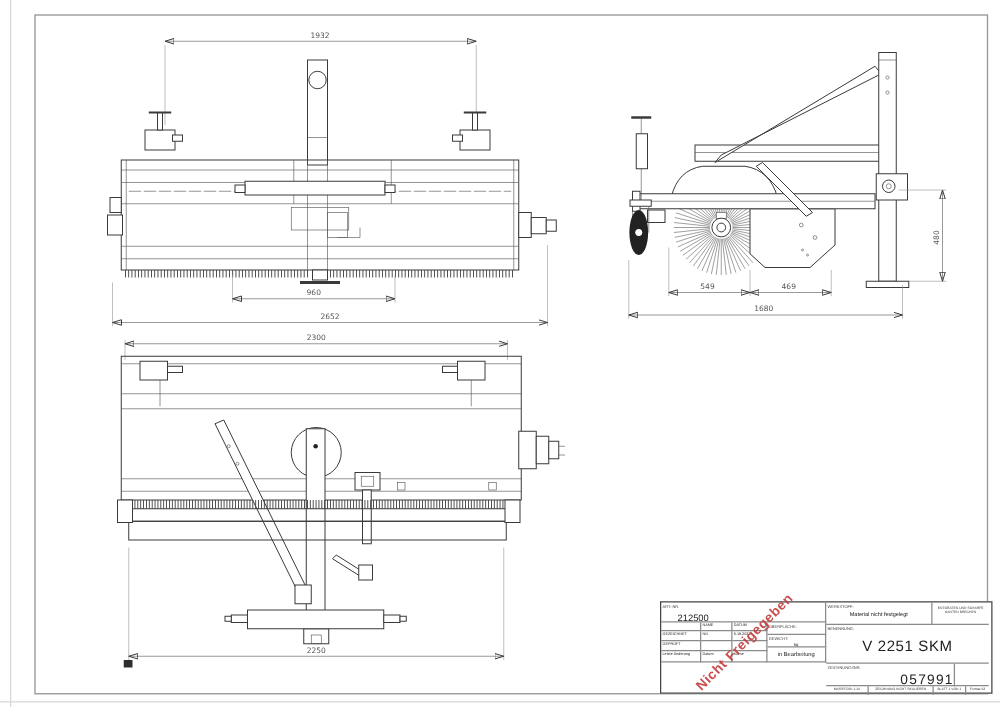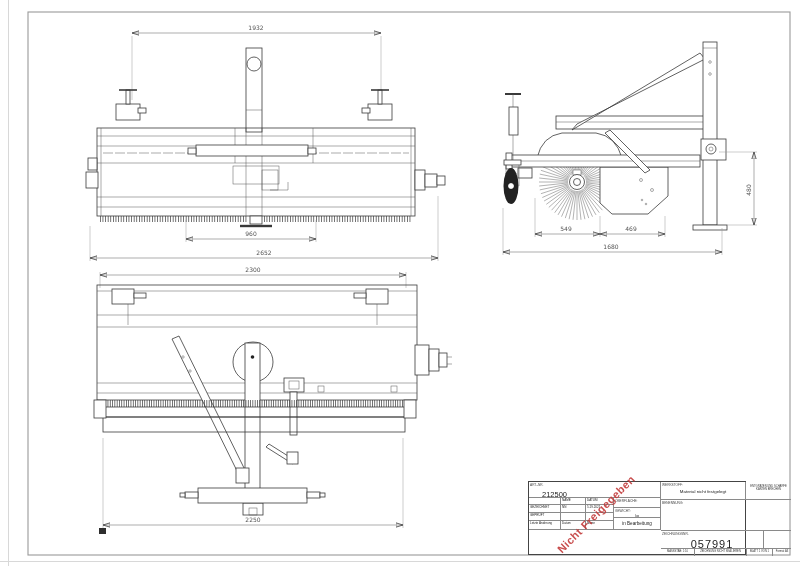--- a/index.html
+++ b/index.html
@@ -14,39 +14,39 @@
   svg .dk{fill:#222;stroke:none;}
   svg .det{stroke:#555;stroke-width:0.5;}
   svg .ext{stroke:#999;stroke-width:0.5;}
   svg .dim{stroke:#777;stroke-width:0.6;}
   svg .fan{stroke:#555;stroke-width:0.45;}
   svg .teeth{stroke:#3a3a3a;stroke-width:6;stroke-dasharray:0.7 1.9;}
   svg .brushband{stroke:#3a3a3a;stroke-width:7;stroke-dasharray:0.7 1.6;}
   svg text.dimtext{fill:#555;font:6px "DejaVu Sans",sans-serif;text-anchor:middle;stroke:none;}
 
   
-  .tb{position:absolute;left:528px;top:481px;width:218px;height:74px;
+  .tb{position:absolute;left:528px;top:481px;width:266px;height:74px;
       border:1px solid #444;box-sizing:border-box;background:#fff;font-family:"Liberation Sans",sans-serif;color:#222;}
   .cell{position:absolute;box-sizing:border-box;border-right:1px solid #8a8a8a;
         border-bottom:1px solid #8a8a8a;overflow:hidden;}
   .nr{border-right:none!important;} .nb{border-bottom:none!important;}
   .lbl{display:block;font-size:3.2px;line-height:4px;color:#444;padding:1px 0 0 1px;}
   .artnr-val{font-size:7.5px;margin:3px 0 0 13px;}
   .tcell{font-size:3px;line-height:1.1;padding:1px;}
   .status-val{font-size:4.6px;text-align:center;margin-top:3px;}
   .weight-val{font-size:3.4px;text-align:center;margin-top:1px;}
   .material-val{font-size:4.4px;text-align:center;margin-top:2px;}
   .edge-note{font-size:2.7px;line-height:3.4px;text-align:center;padding-top:3px;color:#333;}
   .company{font-family:"DejaVu Serif",serif;font-style:italic;font-weight:bold;
            font-size:8.5px;text-align:center;margin-top:4px;}
   .company-swoosh{width:66px;height:3px;border-bottom:1px solid #333;border-radius:50%;
                   margin:0 auto;transform:translateX(14px);}
   .addr{font-size:2.8px;line-height:3.6px;text-align:center;color:#444;}
   .ben-val{font-size:12px;text-align:center;margin-top:5px;letter-spacing:0.5px;}
-  .znr-val{font-size:11px;text-align:center;margin-top:2px;letter-spacing:1px;}
+  .znr-val{font-size:11px;text-align:right;margin-top:2px;letter-spacing:1px;}
   .foot-cell{font-size:2.7px;line-height:6px;text-align:center;color:#333;}
 
   .watermark{position:absolute;left:536px;top:508px;width:120px;text-align:center;
              transform:rotate(-45deg);font-size:11px;font-weight:600;letter-spacing:0.5px;
              color:#c33b3b;opacity:0.9;pointer-events:none;}
   .stamp{position:absolute;left:99px;top:528px;width:7px;height:6px;background:#2e2e2e;}
 </style>
 </head>
 <body>
 
@@ -391,20 +391,21 @@
     </div>
     <div class="cell nr" style="left:217px;top:0;width:45px;height:18px;">
       <div class="edge-note">
         <div>ENTGRATEN UND SCHARFE</div>
         <div>KANTEN BRECHEN</div>
       </div>
     </div>
 
     <div class="cell nr" style="left:132px;top:18px;width:130px;height:31px;">
       <span class="lbl">BENENNUNG:</span>
+      <div class="ben-val">V 2251 SKM</div>
     </div>
 
     <div class="cell" style="left:132px;top:49px;width:103px;height:18px;">
       <span class="lbl">ZEICHNUNGSNR.</span>
       <div class="znr-val">057991</div>
     </div>
     <div class="cell nr" style="left:235px;top:49px;width:27px;height:18px;"></div>
 
     <div class="cell nb foot-cell" style="left:132px;top:67px;width:34px;height:7px;">MASSSTAB: 1:10</div>
     <div class="cell nb foot-cell" style="left:166px;top:67px;width:52px;height:7px;">ZEICHNUNG NICHT SKALIEREN</div>

